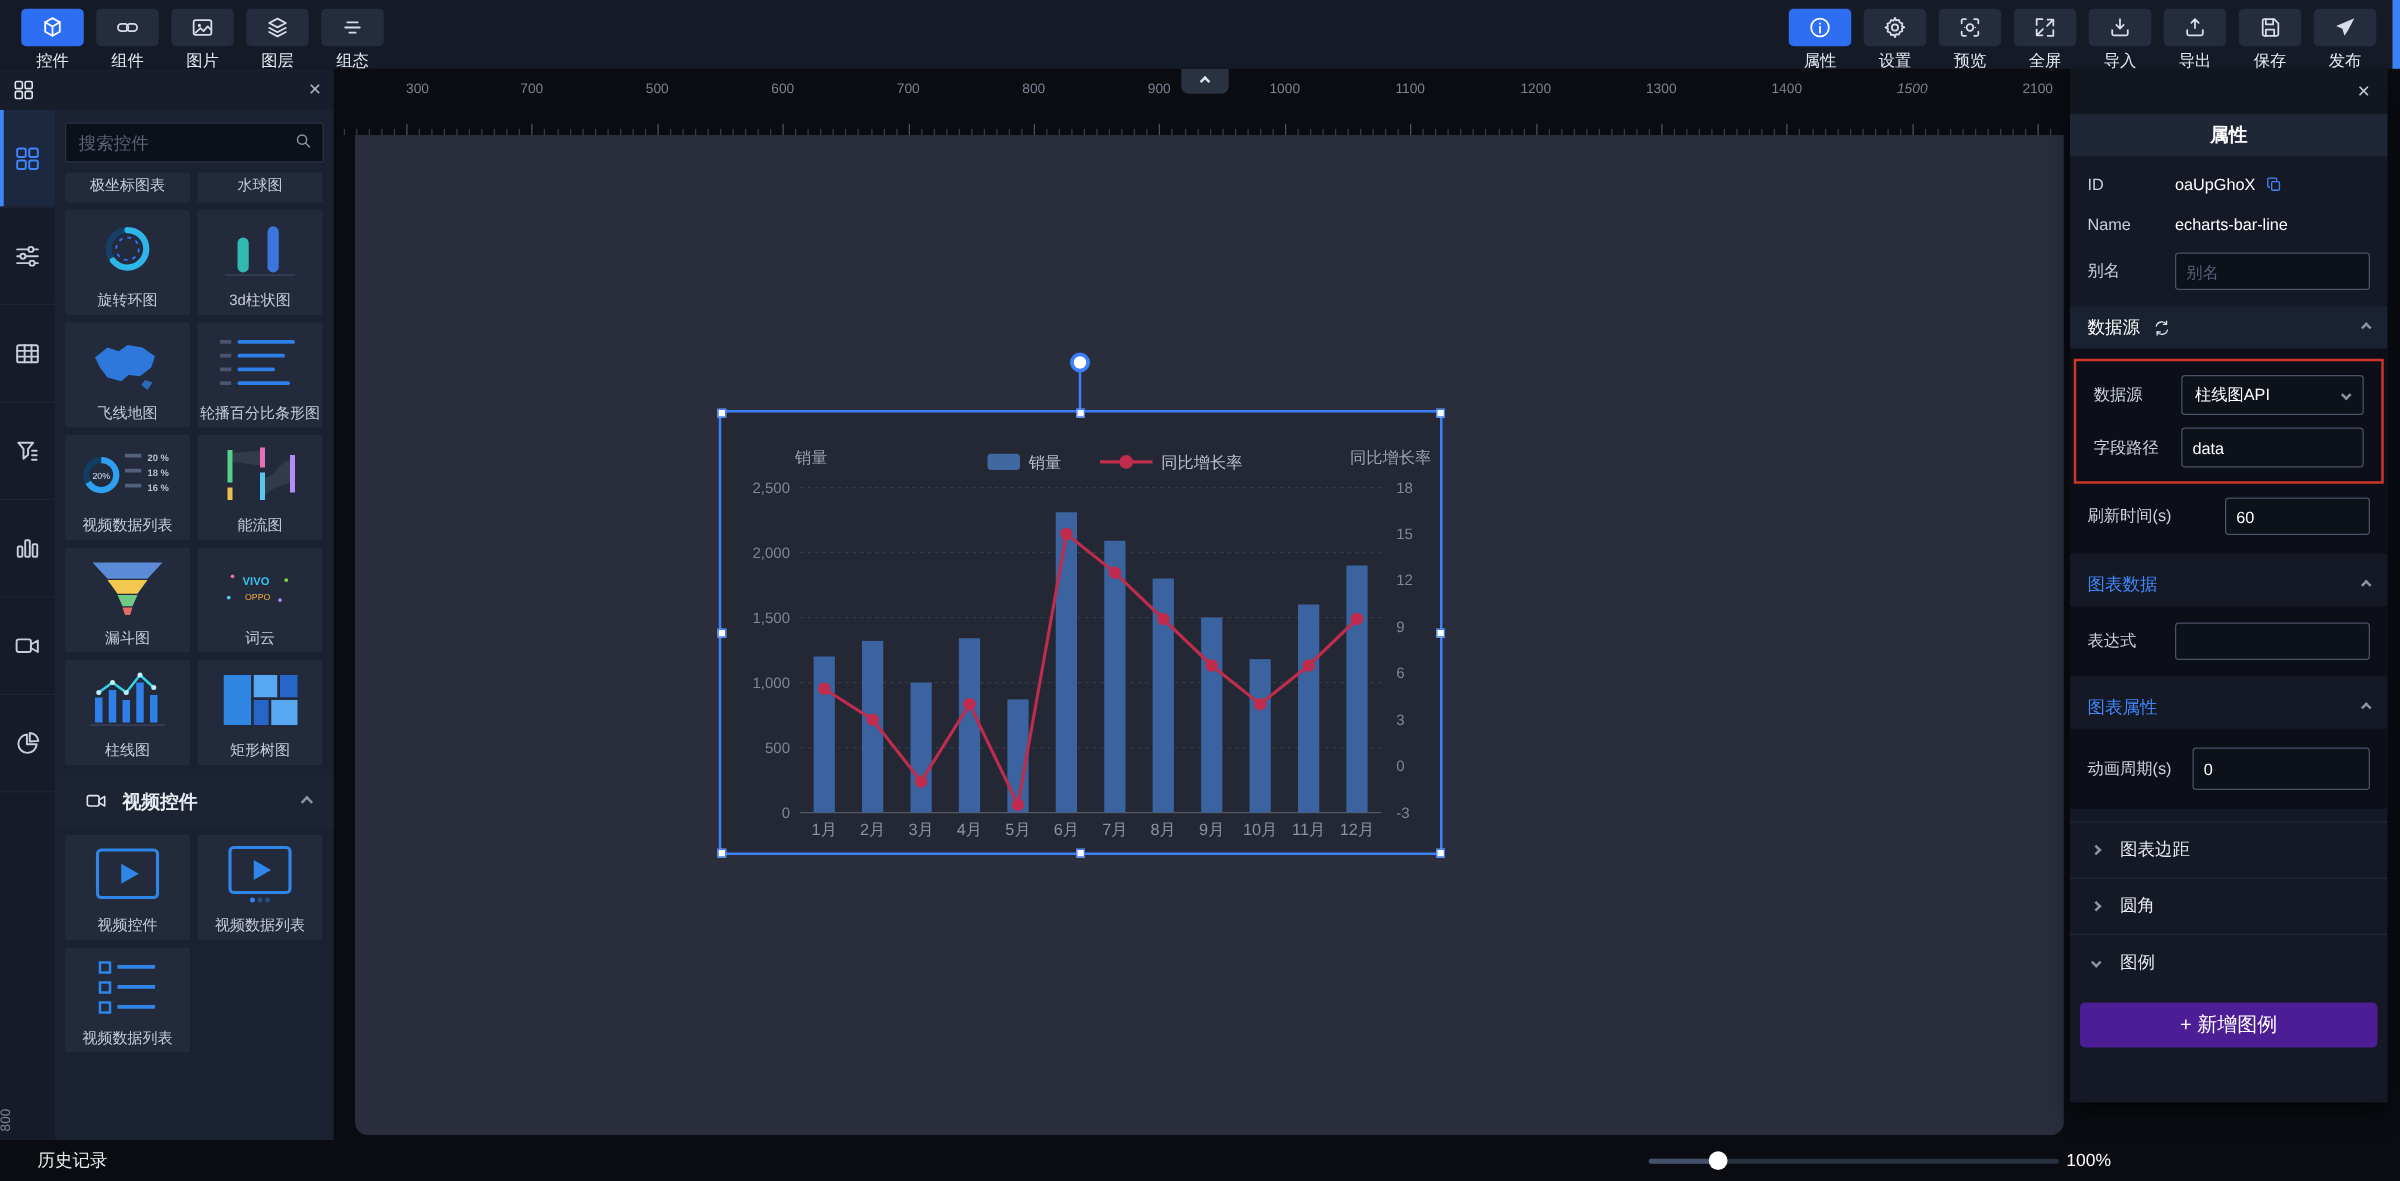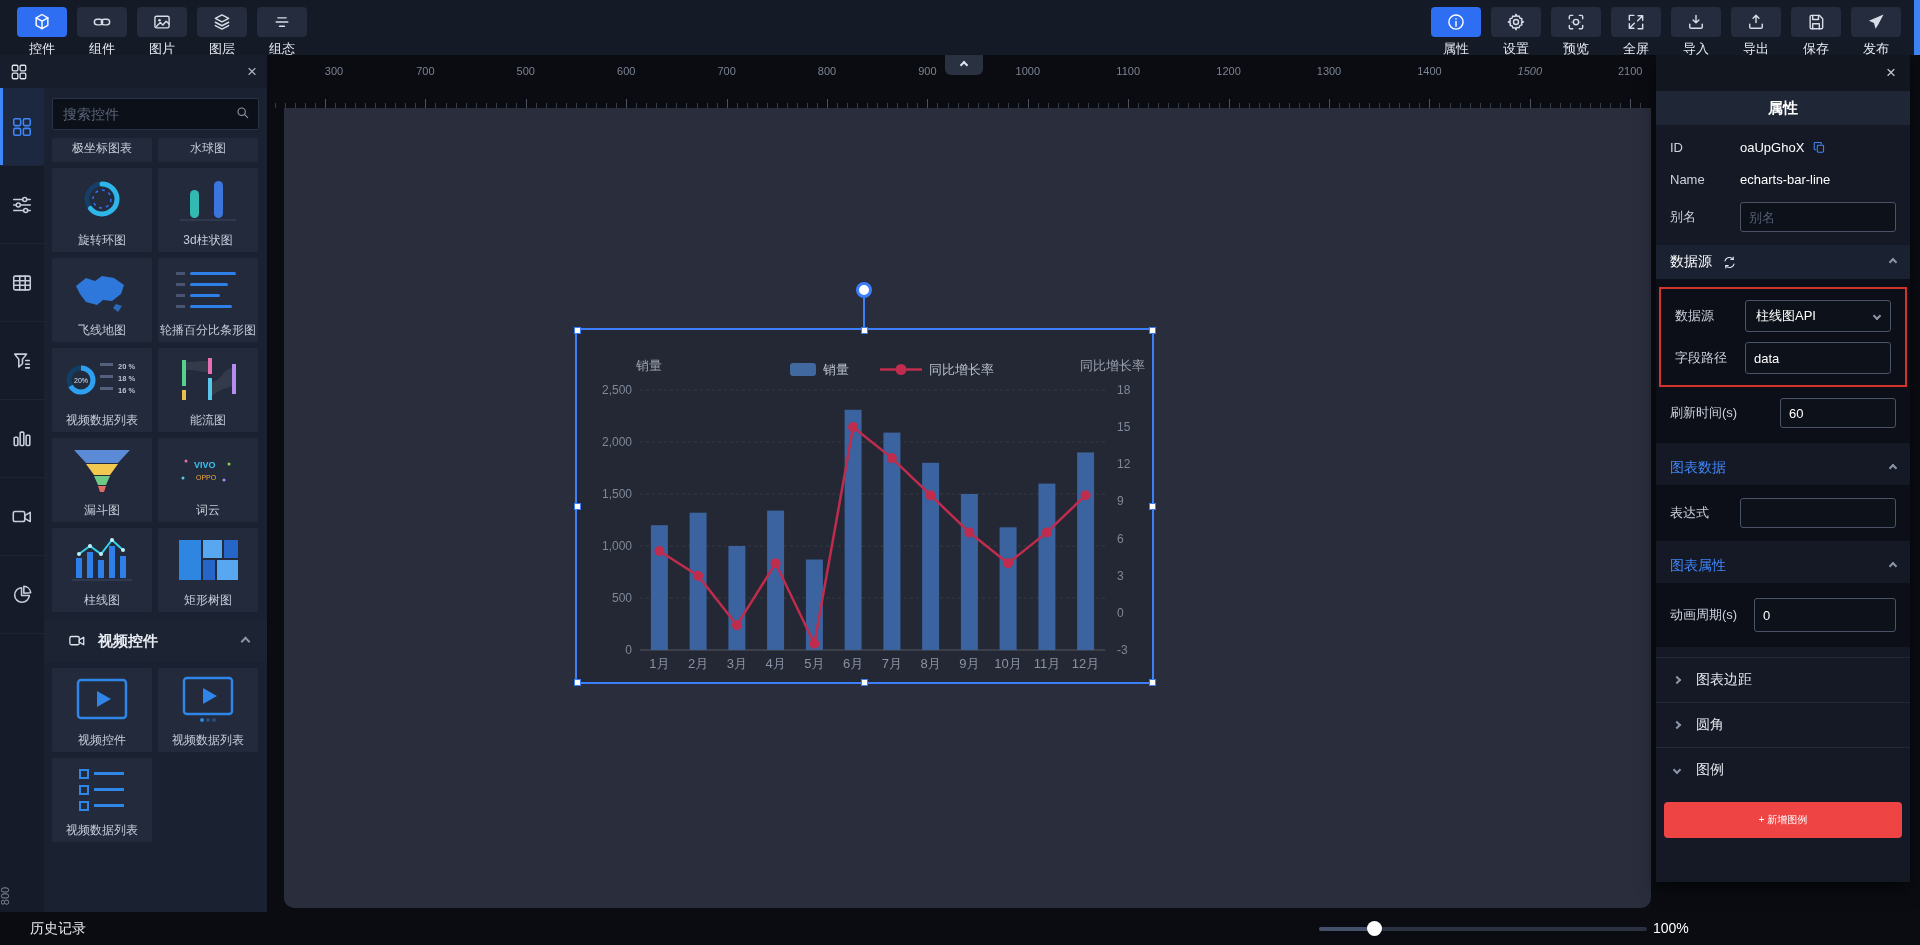--- a/index.html
+++ b/index.html
@@ -65,21 +65,21 @@
 .pvalue{color:#fff}
 .pinput{flex:1;height:30px;background:#0d1119;border:1px solid #4a5368;border-radius:3px;color:#fff;font-size:13px;padding:0 8px;min-width:0;outline:none}
 .pinput::placeholder{color:#555f75}
 .pselect{flex:1;height:32px;background:#0d1119;border:1px solid #4a5368;border-radius:3px;color:#fff;display:flex;align-items:center;padding:0 10px;justify-content:space-between;cursor:pointer}
 .sechdr{height:34px;display:flex;align-items:center;padding:0 14px;background:#1a2232;color:#fff;font-size:14px;gap:10px}
 .sechdr.blue{color:#3f86f8;background:#141925}
 .sechdr .chev{margin-left:auto}
 .darkblock{background:#0c0f17;padding:8px 0}
 .redbox{border:2px solid #d0342a;margin:0 3px;padding:6px 0}
 .collapse-row{height:45px;display:flex;align-items:center;gap:16px;padding:0 18px;border-top:1px solid #222937;color:#e6e9ef;font-size:14px;cursor:pointer}
-.addbtn{margin:10px 8px 16px;height:36px;background:#ef4444;border-radius:4px;display:flex;align-items:center;justify-content:center;font-size:10px;color:#fff;cursor:pointer}
+.addbtn{margin:10px 8px 16px;height:36px;background:#4c1d95;border-radius:4px;display:flex;align-items:center;justify-content:center;font-size:16px;color:#fff;cursor:pointer}
 .copy-ic{color:#3f86f8;margin-left:8px;display:inline-flex;cursor:pointer}
 .refresh-ic{color:#dfe3ea;display:inline-flex}
 
 #footer{position:absolute;left:0;bottom:0;width:1920px;height:33px;background:#0a0c11;z-index:26}
 #history{position:absolute;left:30px;top:8px;font-size:14px;color:#e8eaee}
 #zoom-track{position:absolute;left:1319px;top:15px;width:328px;height:4px;background:#2a3140;border-radius:2px;cursor:pointer}
 #zoom-fill{position:absolute;left:0;top:0;height:4px;width:56px;background:#45506a;border-radius:2px}
 #zoom-knob{position:absolute;left:48px;top:-6px;width:15px;height:15px;border-radius:50%;background:#fff;cursor:pointer}
 #zoom-label{position:absolute;left:1653px;top:8px;font-size:14px;color:#fff}
 

